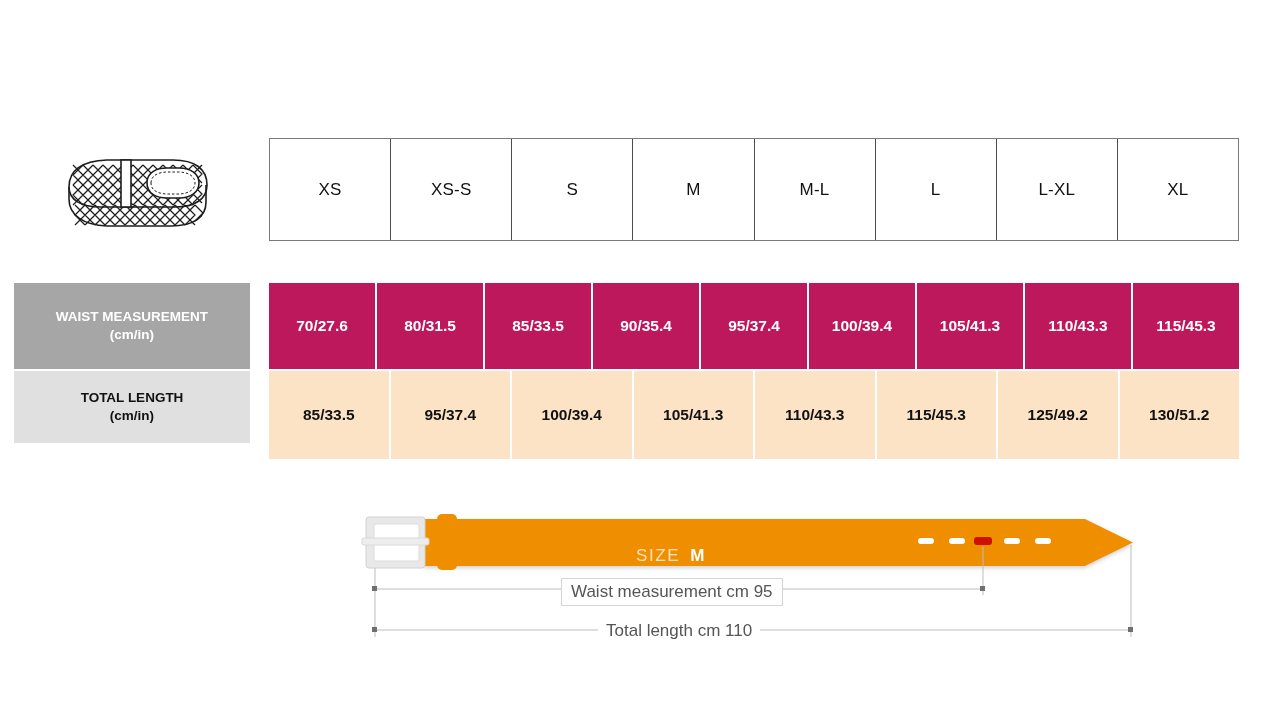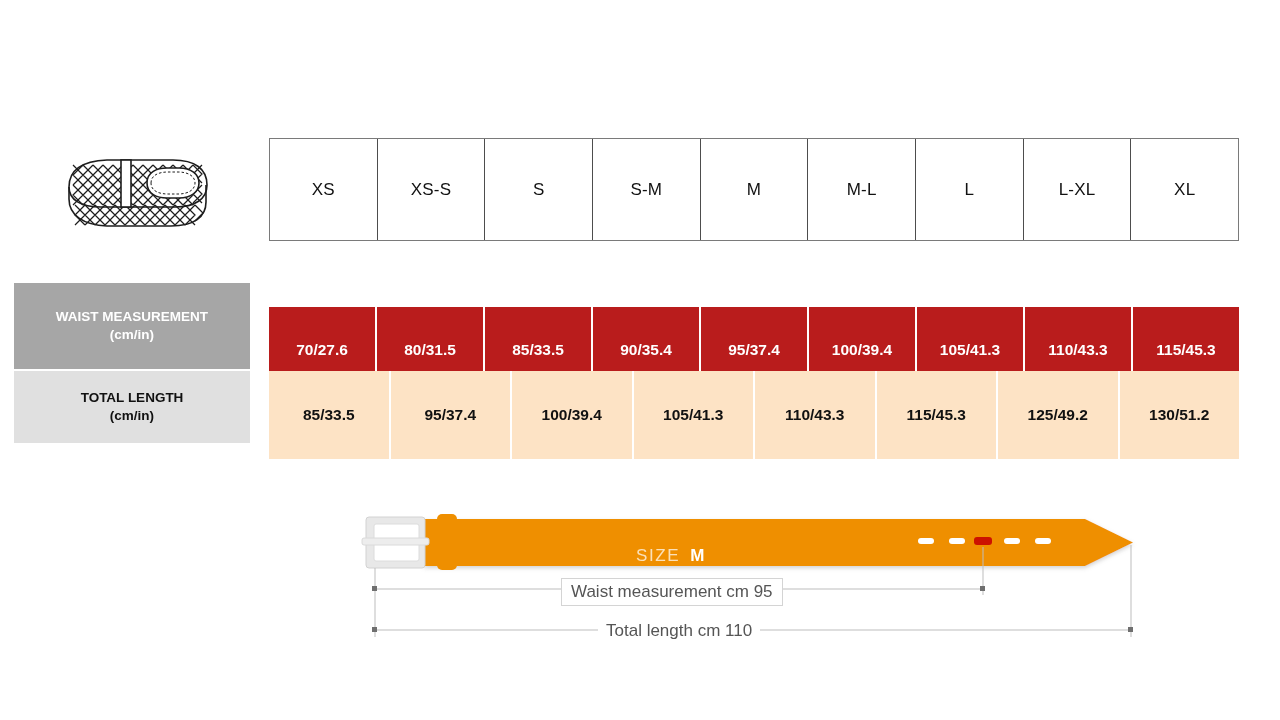--- a/index.html
+++ b/index.html
@@ -83,22 +83,21 @@
   .value-row {
     position: absolute;
     left: 269px;
     width: 970px;
     display: flex;
     box-sizing: border-box;
   }
   #waist-row {
     top: 283px;
     height: 86px;
-    background: #b91c1c;
-    margin-top: 24px;
+    background: #be185d;
   }
   #length-row {
     top: 371px;
     height: 88px;
     background: #fde3c5;
   }
   .value-row .vcell {
     flex: 1 1 0;
     display: flex;
     align-items: center;
@@ -206,21 +205,20 @@
              C144,49 136,55 124,55 L112,55 C102,55 92,51 92,40 Z" fill="#ffffff" stroke="#1d1d1d" stroke-width="1.6"></path>
     <path d="M96,40 C96,32 104,29 113,29 L123,29 C133,29 140,33 140,40
              C140,47 133,51 123,51 L113,51 C104,51 96,48 96,40 Z" fill="none" stroke="#1d1d1d" stroke-width="1" stroke-dasharray="2.5 2"></path>
   </g>
 </svg>
 
 <div id="size-header-table">
   <div class="hcell">XS</div>
   <div class="hcell">XS-S</div>
   <div class="hcell">S</div>
-  <div class="hcell">S-M</div>
   <div class="hcell">M</div>
   <div class="hcell">M-L</div>
   <div class="hcell">L</div>
   <div class="hcell">L-XL</div>
   <div class="hcell">XL</div>
 </div>
 
 <div class="row-label" id="waist-label">
   <span>WAIST MEASUREMENT</span>
   <span class="unit">(cm/in)</span>

